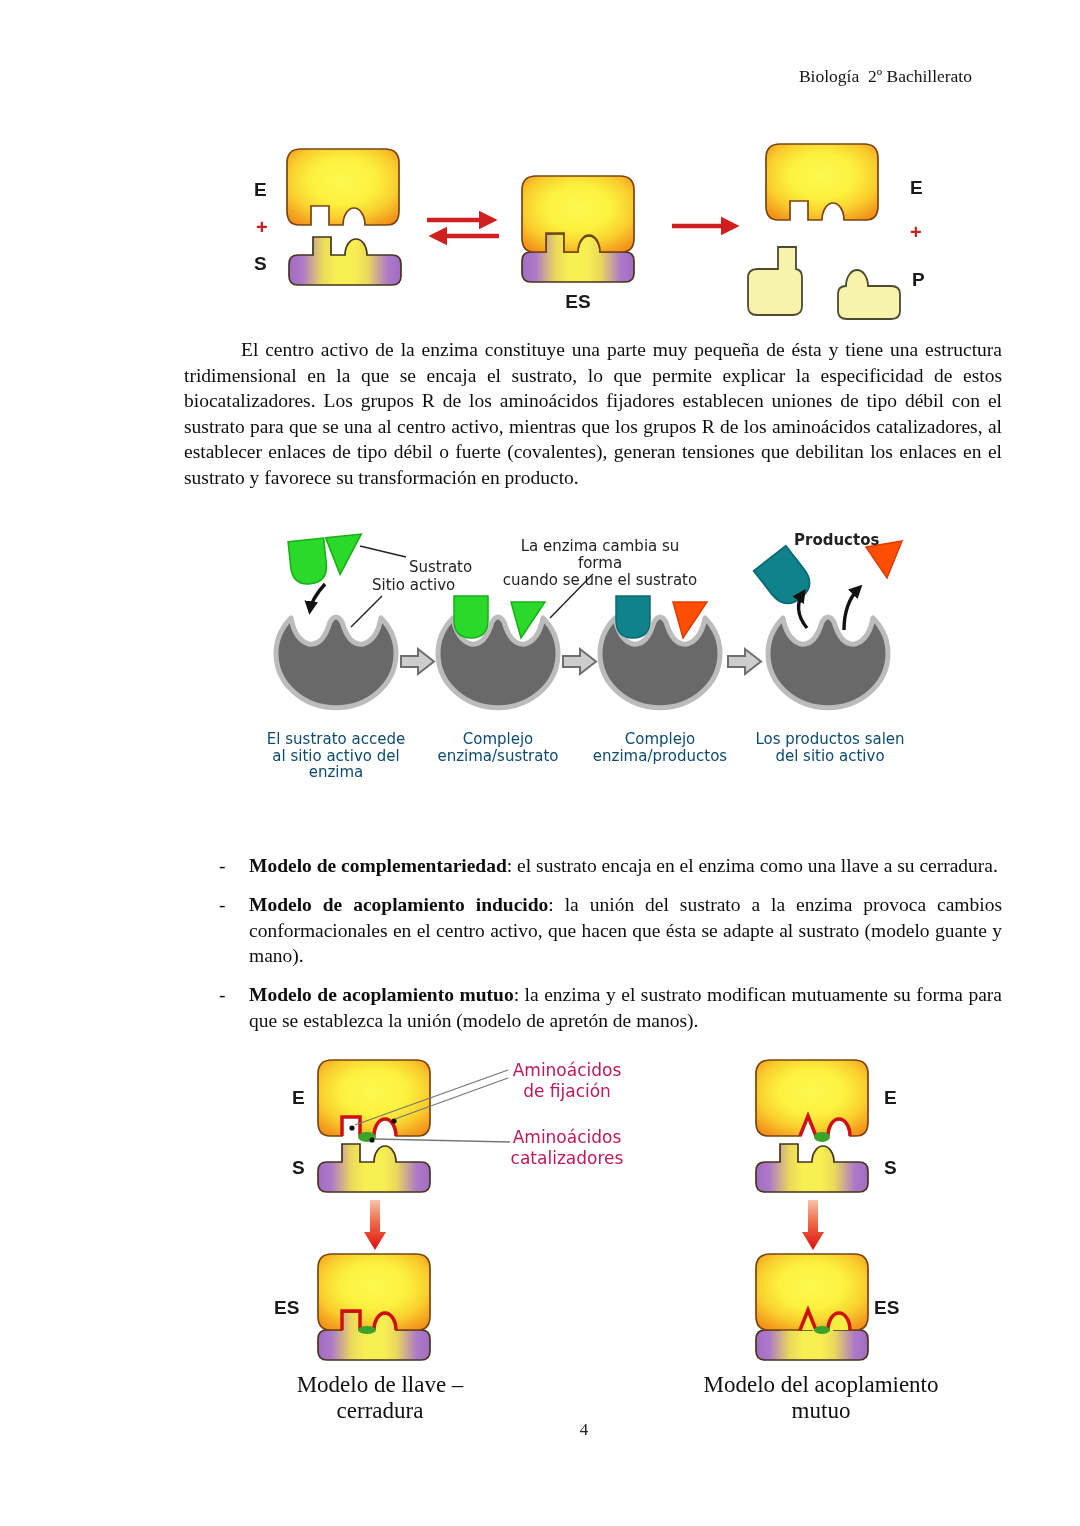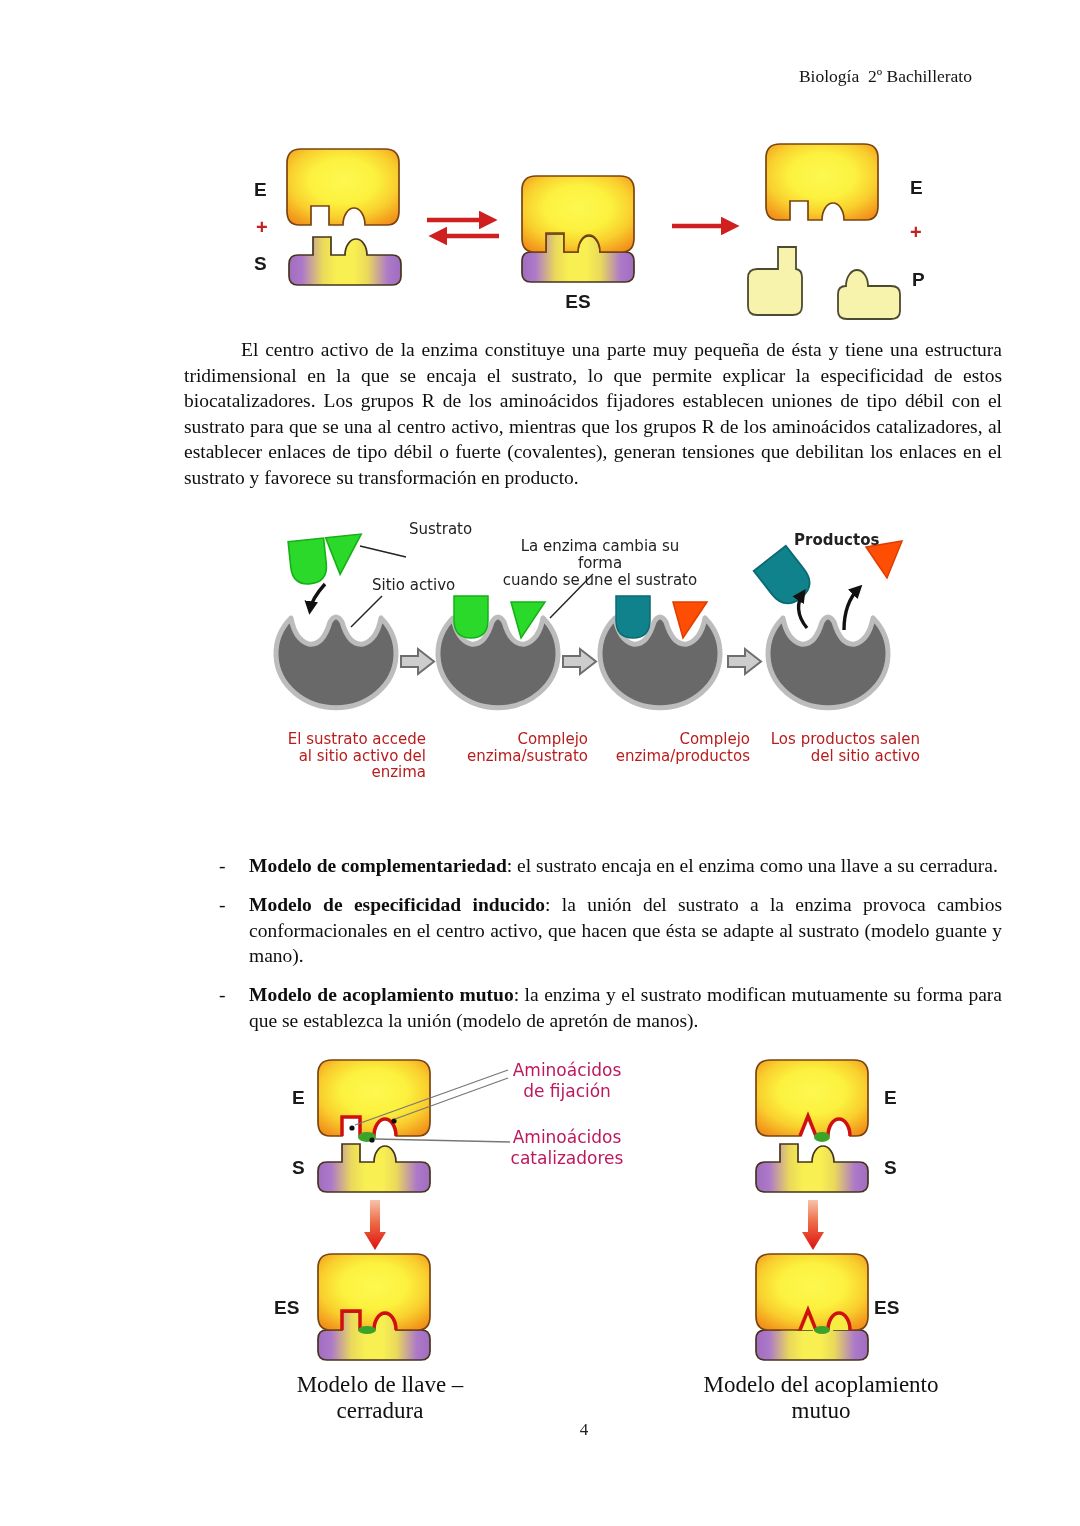--- a/index.html
+++ b/index.html
@@ -12,21 +12,21 @@
   .header{top:66px;right:152px;font-size:17.5px;color:#151515;white-space:pre;}
   .para{left:140px;width:818px;font-size:19.5px;line-height:25.6px;text-align:justify;
         text-indent:57px;color:#0e0e0e;}
   .bullets{left:175px;top:853px;width:783px;}
   .bullet{display:flex;margin-bottom:13px;font-size:19.5px;line-height:25.8px;color:#0e0e0e;}
   .bullet .dash{width:30px;flex:0 0 30px;}
   .bullet .btxt{width:753px;text-align:justify;}
   .figlabel{font-family:"Liberation Sans", sans-serif;font-weight:bold;font-size:19px;color:#1a1a1a;}
   .plus{font-family:"Liberation Sans", sans-serif;font-weight:bold;font-size:20px;color:#c42222;}
   .d2label{font-size:15px;color:#222;text-align:center;}
-  .d2cap{font-size:15px;line-height:16.5px;color:#b91c1c;text-align:right;}
+  .d2cap{font-size:15px;line-height:16.5px;color:#0c4a6e;text-align:center;}
   .d3label{font-size:17px;line-height:21px;color:#be185d;text-align:center;}
   .cap3{font-size:23px;color:#101010;text-align:center;}
   .pagenum{left:0;right:0;top:1420px;text-align:center;font-size:17px;color:#222;}
   .enzyme{fill:url(#gEnz);stroke:#7a4410;stroke-width:1.7;}
   .substrate{fill:url(#gSub);stroke:#46351c;stroke-width:1.7;}
   .product{fill:#f7f3ad;stroke:#4c4a30;stroke-width:1.8;}
   .blob{fill:#696969;stroke:#bcbcbc;stroke-width:5;stroke-linejoin:round;}
   .greenS{fill:#2bd92b;stroke:#14b014;stroke-width:1.5;}
   .tealS{fill:#0f828c;stroke:#0a6a72;stroke-width:1.5;}
   .orangeT{fill:#fd4e03;stroke:#e03c00;stroke-width:1.5;}
@@ -178,42 +178,42 @@
   <div class="abs figlabel" style="left:210px;top:179px;">E</div>
   <div class="abs plus" style="left:212px;top:216px;">+</div>
   <div class="abs figlabel" style="left:210px;top:253px;">S</div>
   <div class="abs figlabel" style="left:508px;top:291px;width:52px;text-align:center;">ES</div>
   <div class="abs figlabel" style="left:866px;top:177px;">E</div>
   <div class="abs plus" style="left:866px;top:221px;">+</div>
   <div class="abs figlabel" style="left:868px;top:269px;">P</div>
 
   <div class="abs para" style="top:337px;">El centro activo de la enzima constituye una parte muy pequeña de ésta y tiene una estructura tridimensional en la que se encaja el sustrato, lo que permite explicar la especificidad de estos biocatalizadores. Los grupos R de los aminoácidos fijadores establecen uniones de tipo débil con el sustrato para que se una al centro activo, mientras que los grupos R de los aminoácidos catalizadores, al establecer enlaces de tipo débil o fuerte (covalentes), generan tensiones que debilitan los enlaces en el sustrato y favorece su transformación en producto.</div>
 
-  <div class="abs sans d2label" style="left:365px;top:520px;">Sustrato</div>
+  <div class="abs sans d2label" style="left:365px;top:558px;">Sustrato</div>
   <div class="abs sans d2label" style="left:328px;top:576px;">Sitio activo</div>
   <div class="abs sans d2label pre" style="left:456px;top:538px;width:200px;text-align:center;line-height:17px;">La enzima cambia su forma
 cuando se une el sustrato</div>
   <div class="abs sans d2label" style="left:750px;top:531px;font-weight:bold;">Productos</div>
   <div class="abs sans d2cap pre" style="left:202px;top:731px;width:180px;">El sustrato accede
 al sitio activo del enzima</div>
   <div class="abs sans d2cap pre" style="left:364px;top:731px;width:180px;">Complejo
 enzima/sustrato</div>
   <div class="abs sans d2cap pre" style="left:526px;top:731px;width:180px;">Complejo
 enzima/productos</div>
   <div class="abs sans d2cap pre" style="left:696px;top:731px;width:180px;">Los productos salen
 del sitio activo</div>
 
   <div class="abs bullets">
     <div class="bullet">
       <span class="dash">-</span>
       <span class="btxt"><strong>Modelo de complementariedad</strong><span>: el sustrato encaja en el enzima como una llave a su cerradura.</span></span>
     </div>
     <div class="bullet">
       <span class="dash">-</span>
-      <span class="btxt"><strong>Modelo de especificidad inducido</strong><span>: la unión del sustrato a la enzima provoca cambios conformacionales en el centro activo, que hacen que ésta se adapte al sustrato (modelo guante y mano).</span></span>
+      <span class="btxt"><strong>Modelo de acoplamiento inducido</strong><span>: la unión del sustrato a la enzima provoca cambios conformacionales en el centro activo, que hacen que ésta se adapte al sustrato (modelo guante y mano).</span></span>
     </div>
     <div class="bullet">
       <span class="dash">-</span>
       <span class="btxt"><strong>Modelo de acoplamiento mutuo</strong><span>: la enzima y el sustrato modifican mutuamente su forma para que se establezca la unión (modelo de apretón de manos).</span></span>
     </div>
   </div>
 
   <div class="abs figlabel" style="left:248px;top:1087px;">E</div>
   <div class="abs figlabel" style="left:248px;top:1157px;">S</div>
   <div class="abs figlabel" style="left:230px;top:1297px;">ES</div>

